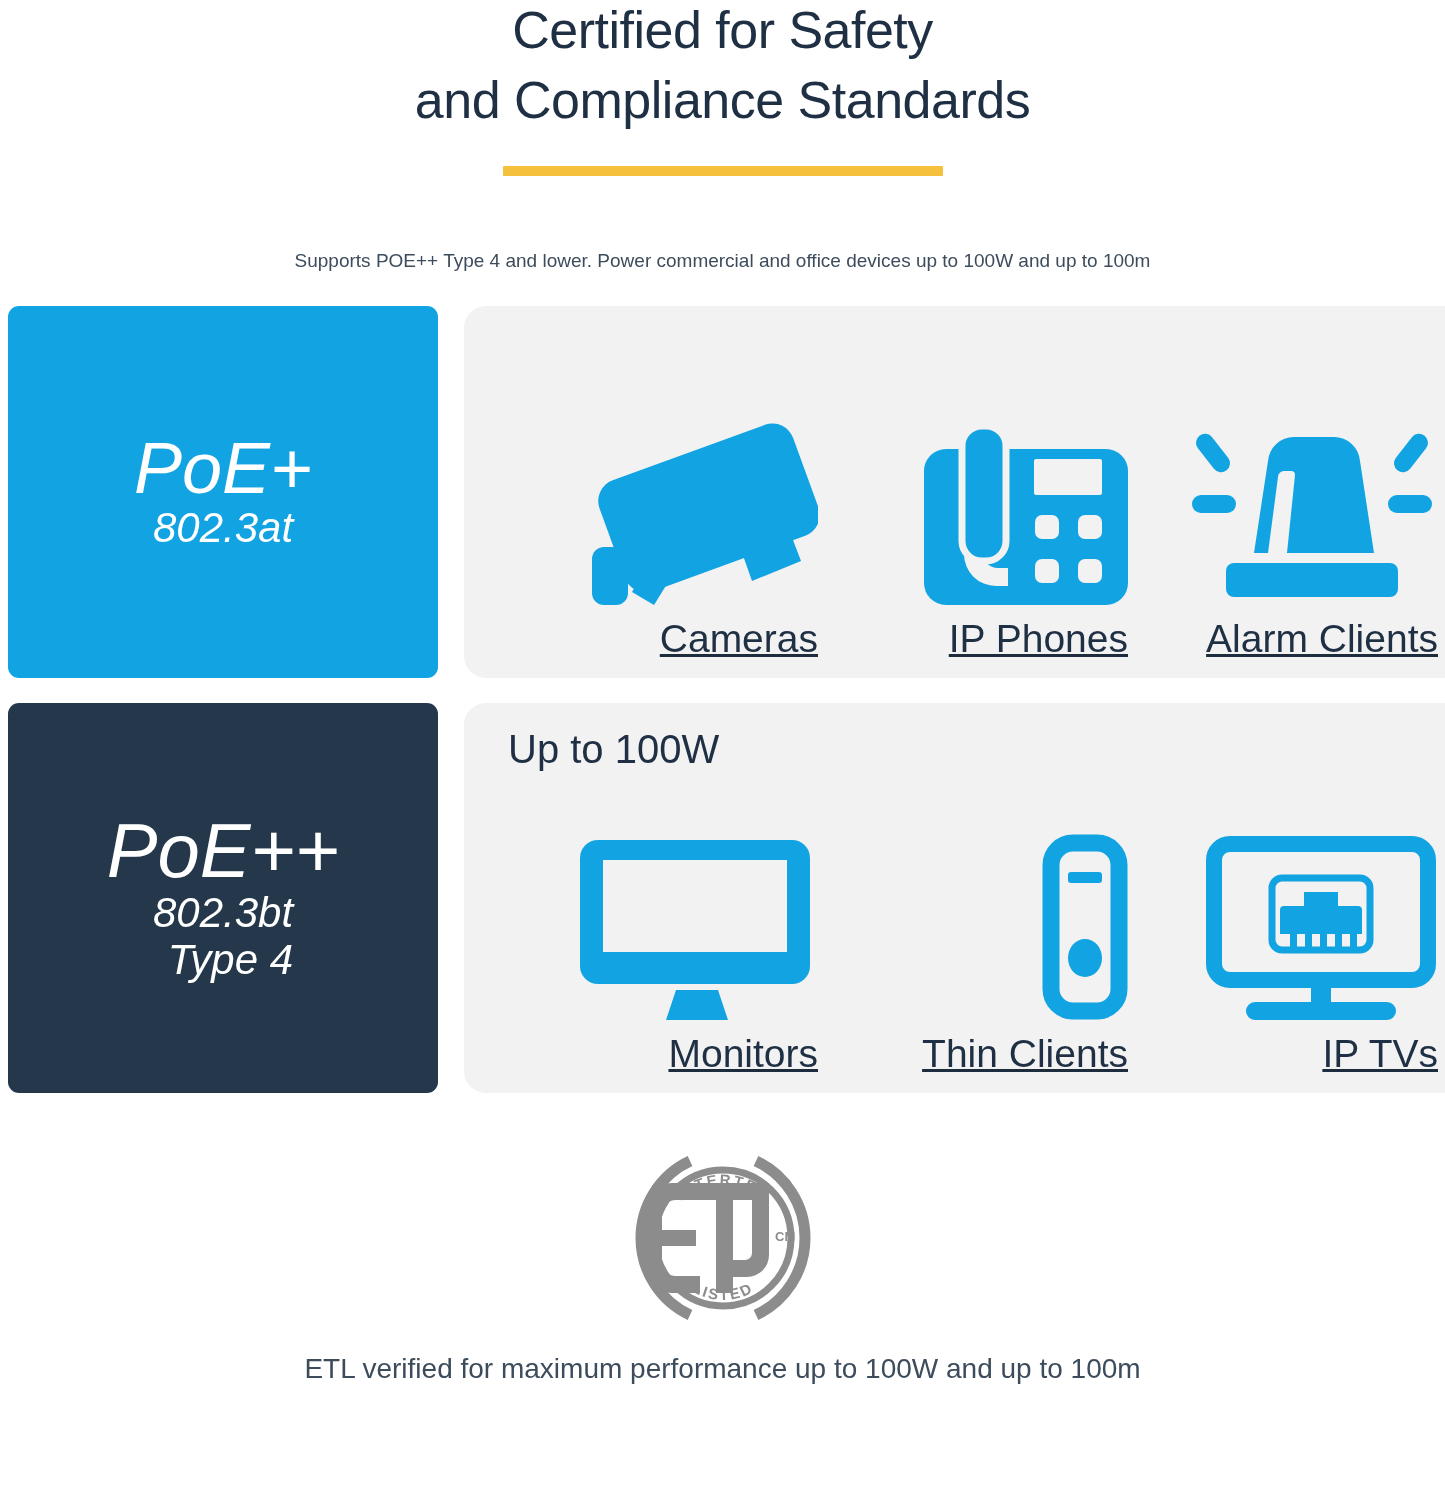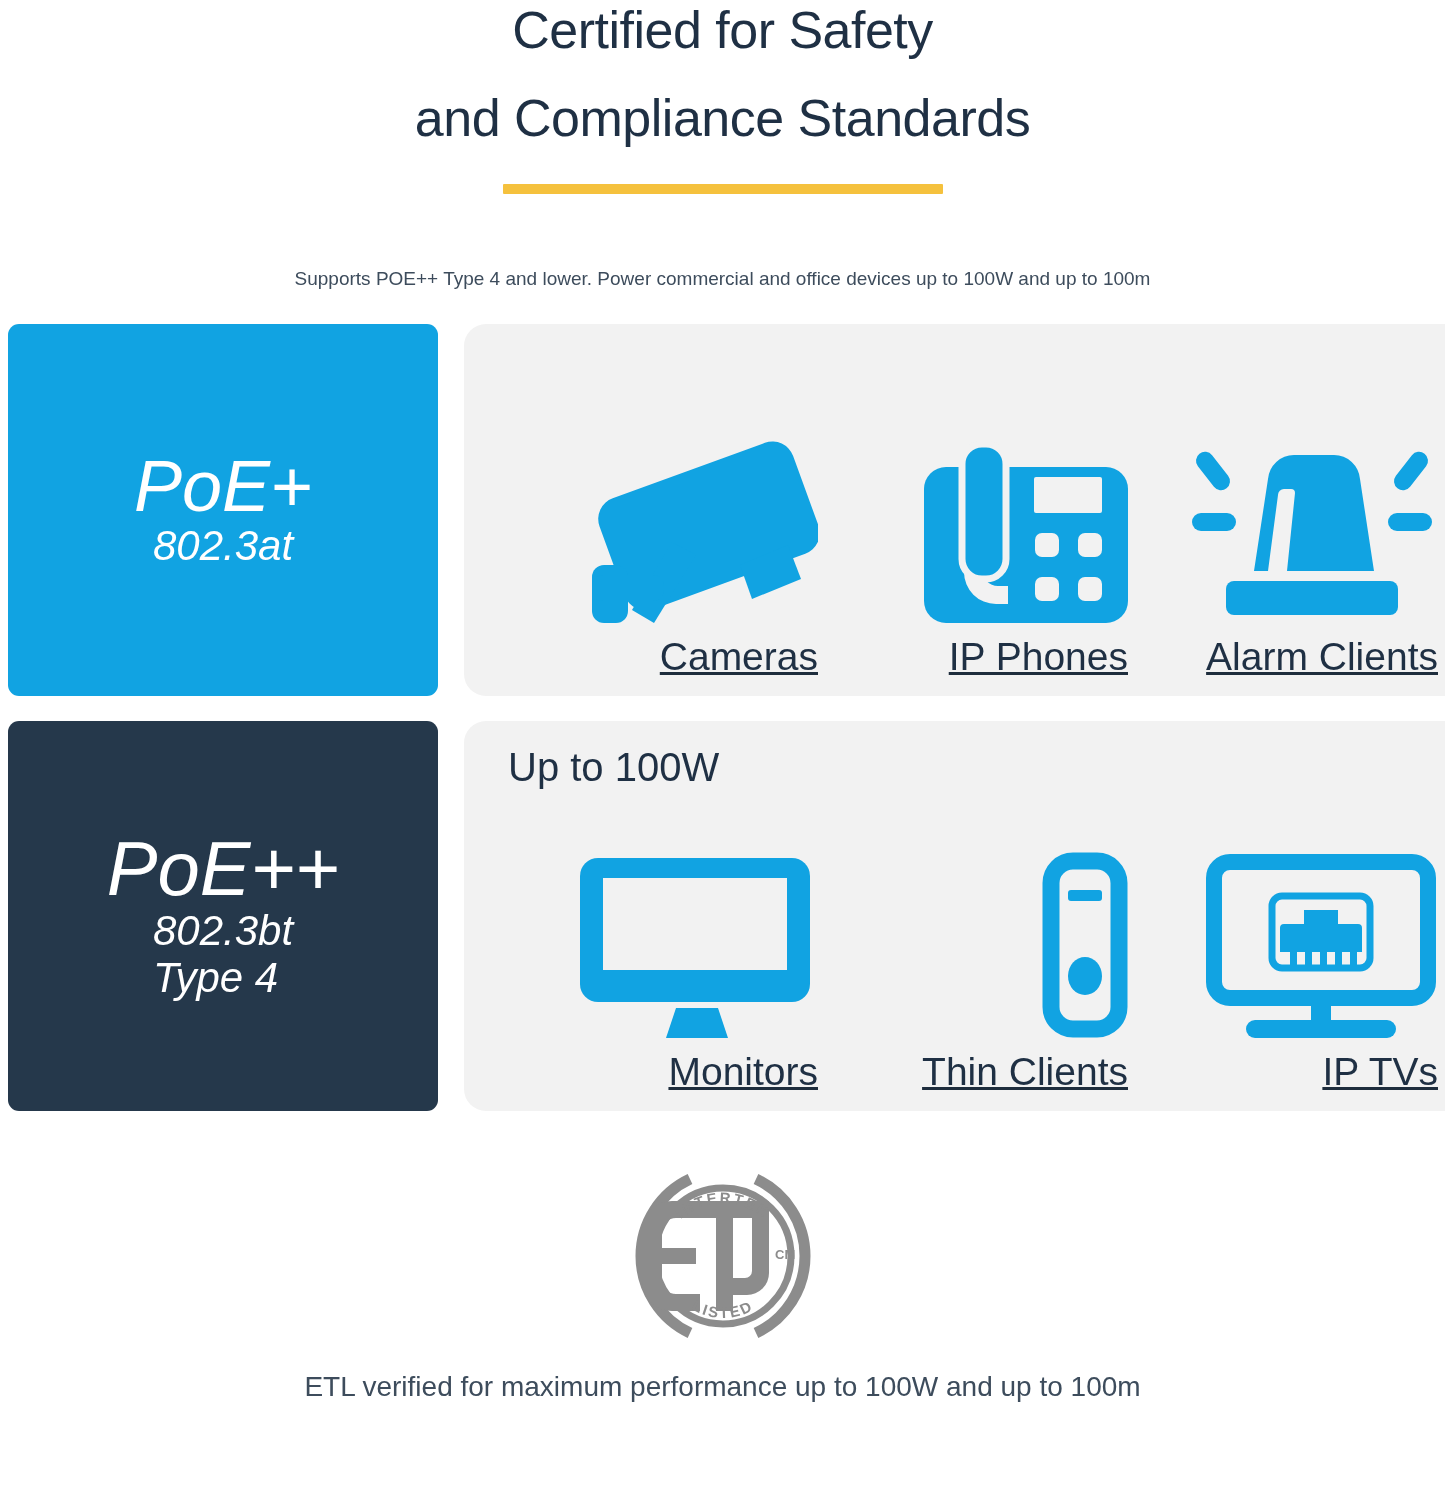--- a/index.html
+++ b/index.html
@@ -23,21 +23,21 @@
   }
   .title-line {
     font-family: "Liberation Sans", sans-serif;
     font-size: 52px;
     line-height: 1.0;
     color: #1f3044;
     font-weight: 400;
     letter-spacing: -0.5px;
   }
   .title-line.l1 { margin-top: 2px; }
-  .title-line.l2 { margin-top: 36px; }
+  .title-line.l2 { margin-top: 18px; }
   .accent-rule {
     width: 440px;
     height: 10px;
     background: #f5c13d;
     margin: 40px auto 0 auto;
     border-radius: 1px;
   }
 
   .subtitle {
     margin-top: 74px;
@@ -83,21 +83,21 @@
     font-size: 72px;
     line-height: 1.0;
     font-weight: 400;
     letter-spacing: 0px;
   }
   .badge.poe-pp .badge-title { font-size: 76px; }
   .badge-sub {
     font-size: 42px;
     line-height: 1.12;
     margin-top: 0;
-    text-align: left;
+    text-align: right;
     font-weight: 400;
   }
 
   .panel {
     flex: 1;
     background: #f2f2f2;
     border-radius: 22px;
     box-sizing: border-box;
     padding: 26px 30px 18px 44px;
     display: flex;

